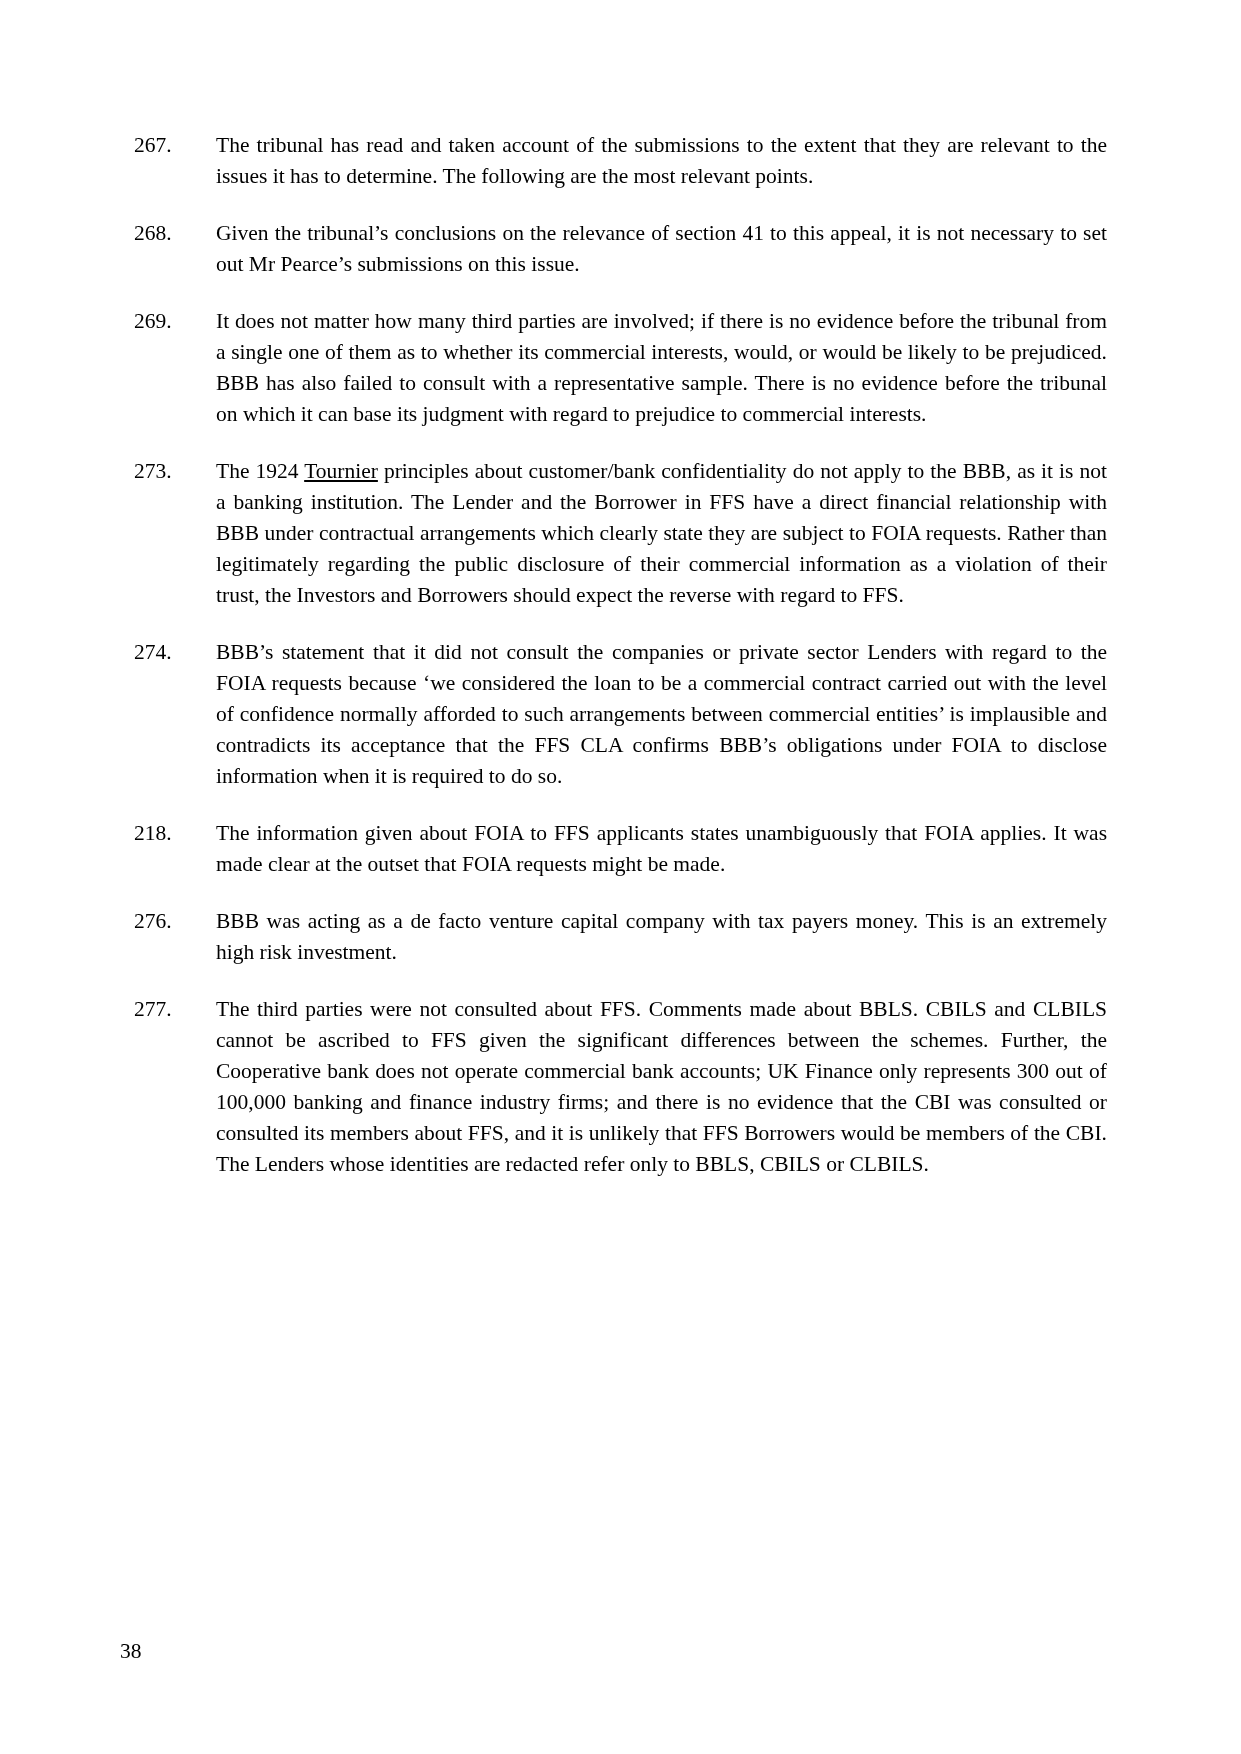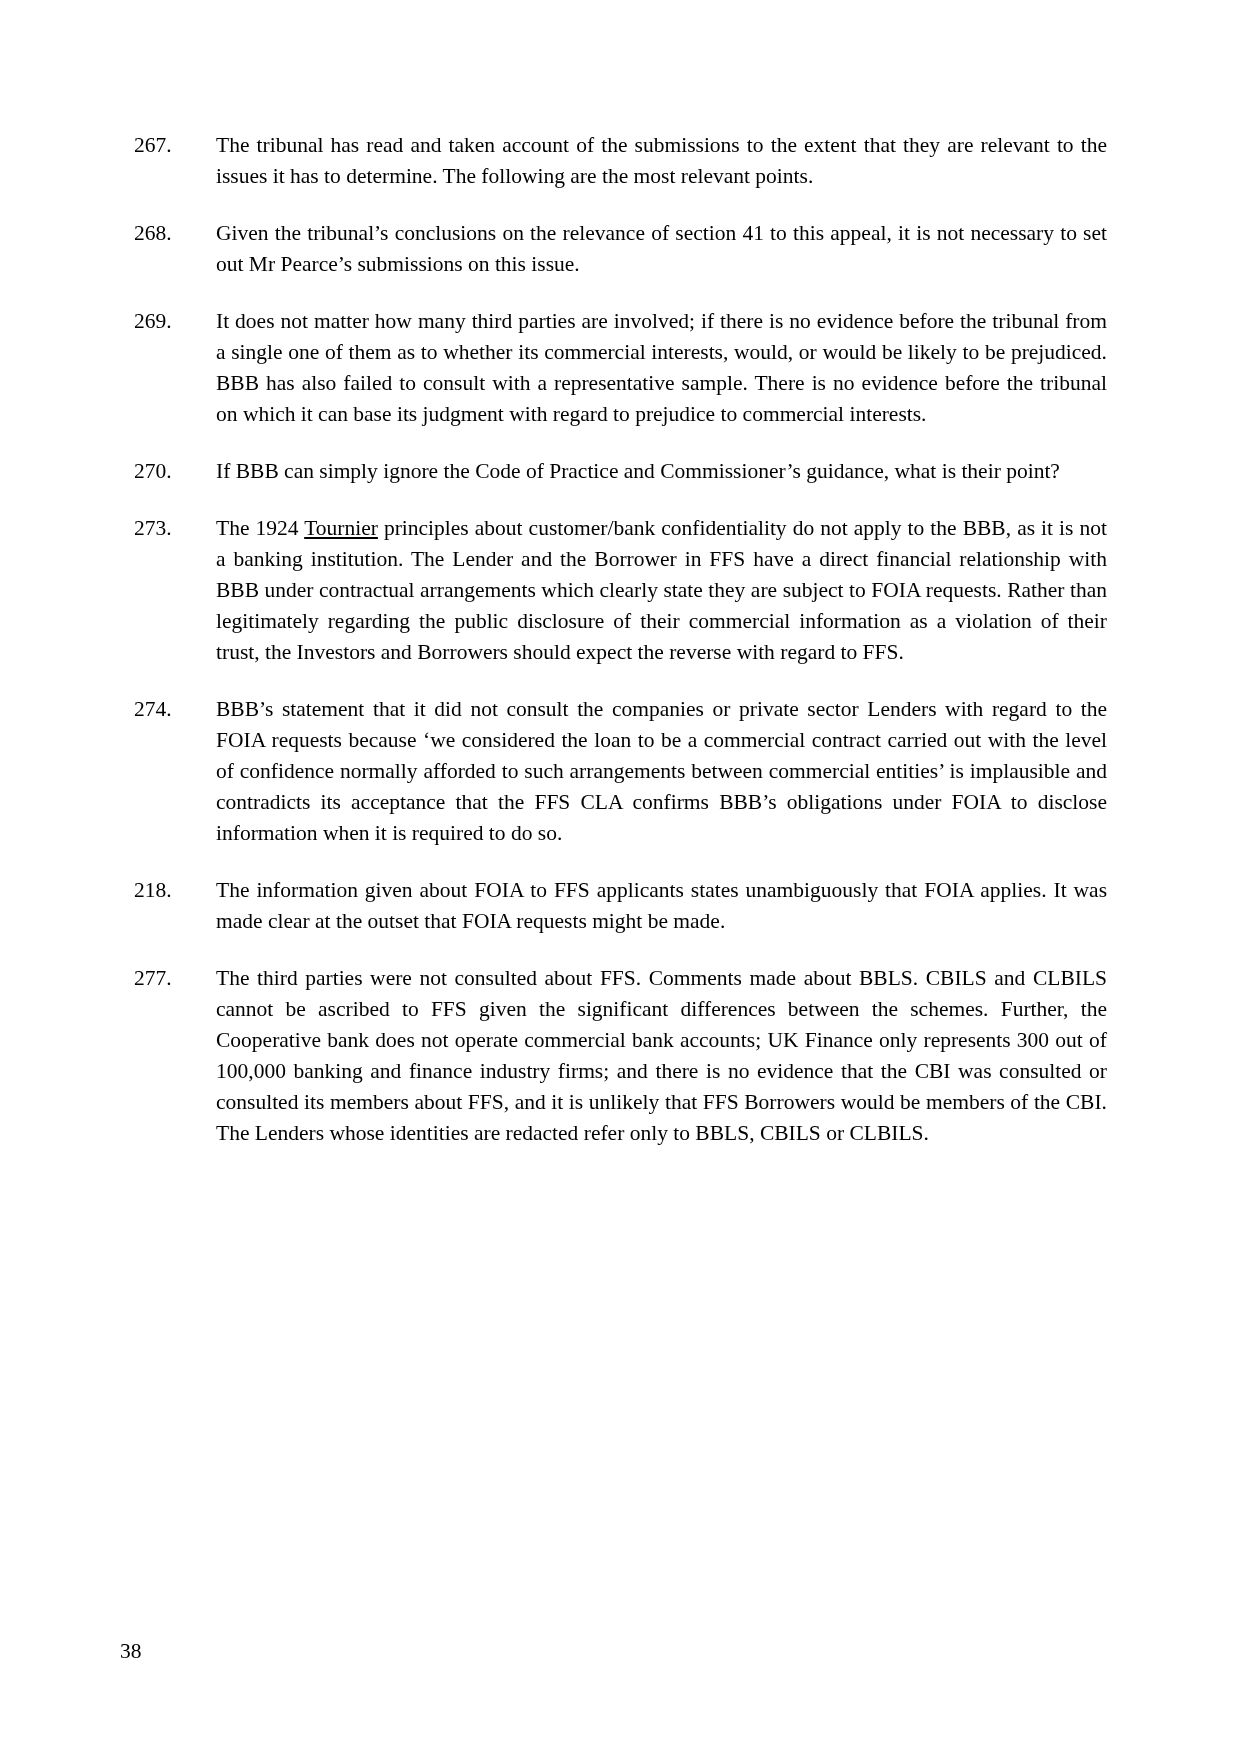--- a/index.html
+++ b/index.html
@@ -66,42 +66,42 @@
   <div class="para">
     <div class="para-num">268.</div>
     <div class="para-body">Given the tribunal’s conclusions on the relevance of section 41 to this appeal, it is not necessary to set out Mr Pearce’s submissions on this issue.</div>
   </div>
 
   <div class="para">
     <div class="para-num">269.</div>
     <div class="para-body">It does not matter how many third parties are involved; if there is no evidence before the tribunal from a single one of them as to whether its commercial interests, would, or would be likely to be prejudiced.  BBB has also failed to consult with a representative sample. There is no evidence before the tribunal on which it can base its judgment with regard to prejudice to commercial interests.</div>
   </div>
 
-  <div class="para">
-    <div class="para-num">270.</div>
-    <div class="para-body">If BBB can simply ignore the Code of Practice and Commissioner’s guidance, what is their point?</div>
-  </div>
 
 
 
   <div class="para">
     <div class="para-num">273.</div>
     <div class="para-body"><span>The 1924 </span><u>Tournier</u><span> principles about customer/bank confidentiality do not apply to the BBB, as it is not a banking institution. The Lender and the Borrower in FFS have a direct financial relationship with BBB under contractual arrangements which clearly state they are subject to FOIA requests. Rather than legitimately regarding the public disclosure of their commercial information as a violation of their trust, the Investors and Borrowers should expect the reverse with regard to FFS.</span></div>
   </div>
 
   <div class="para">
     <div class="para-num">274.</div>
     <div class="para-body">BBB’s statement that it did not consult the companies or private sector Lenders with regard to the FOIA requests because ‘we considered the loan to be a commercial contract carried out with the level of confidence normally afforded to such arrangements between commercial entities’ is implausible and contradicts its acceptance that the FFS CLA confirms BBB’s obligations under FOIA to disclose information when it is required to do so.</div>
   </div>
 
   <div class="para">
     <div class="para-num">218.</div>
     <div class="para-body">The information given about FOIA to FFS applicants states unambiguously that FOIA applies. It was made clear at the outset that FOIA requests might be made.</div>
   </div>
 
+  <div class="para">
+    <div class="para-num">276.</div>
+    <div class="para-body">BBB was acting as a de facto venture capital company with tax payers money. This is an extremely high risk investment.</div>
+  </div>
 
   <div class="para">
     <div class="para-num">277.</div>
     <div class="para-body">The third parties were not consulted about FFS.  Comments made about BBLS. CBILS and CLBILS cannot be ascribed to FFS given the significant differences between the schemes. Further, the Cooperative bank does not operate commercial bank accounts; UK Finance only represents 300 out of 100,000 banking and finance industry firms; and there is no evidence that the CBI was consulted or consulted its members about FFS, and it is unlikely that FFS Borrowers would be members of the CBI. The Lenders whose identities are redacted refer only to BBLS, CBILS or CLBILS.</div>
   </div>
 
   <div class="page-number">38</div>
 
 </div>
 

